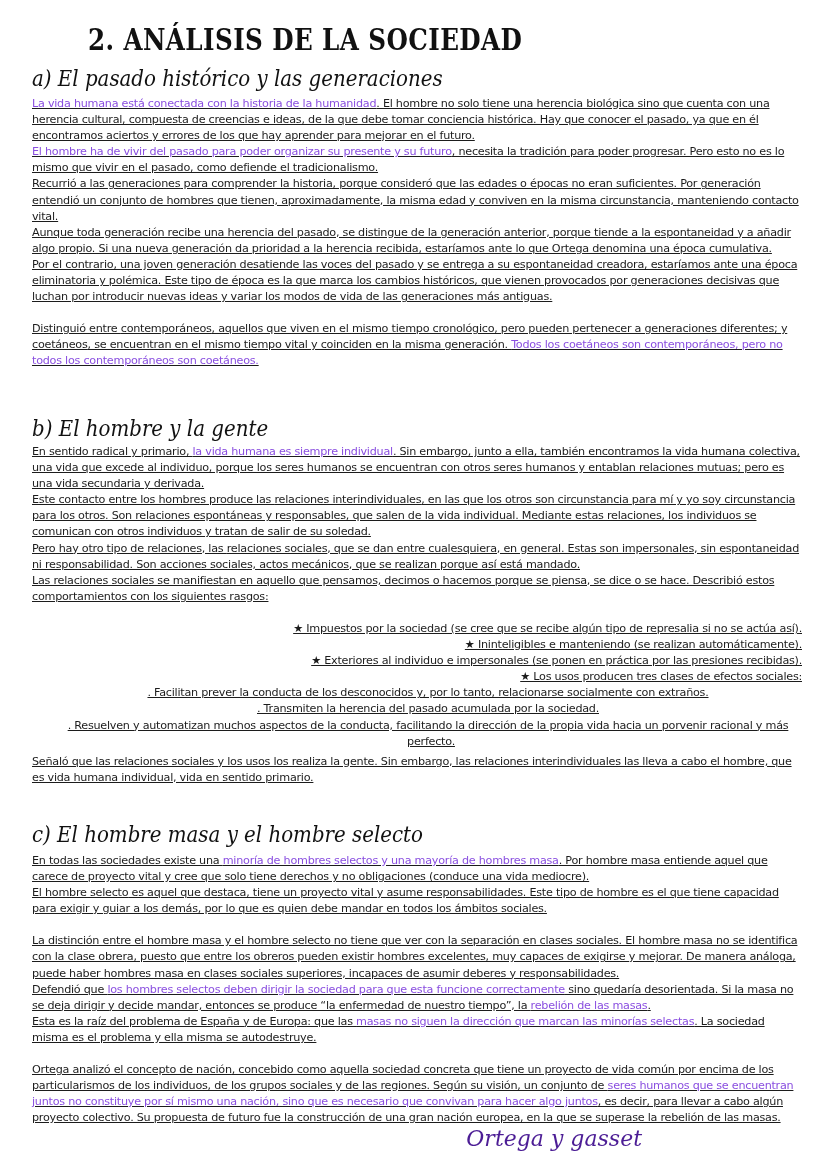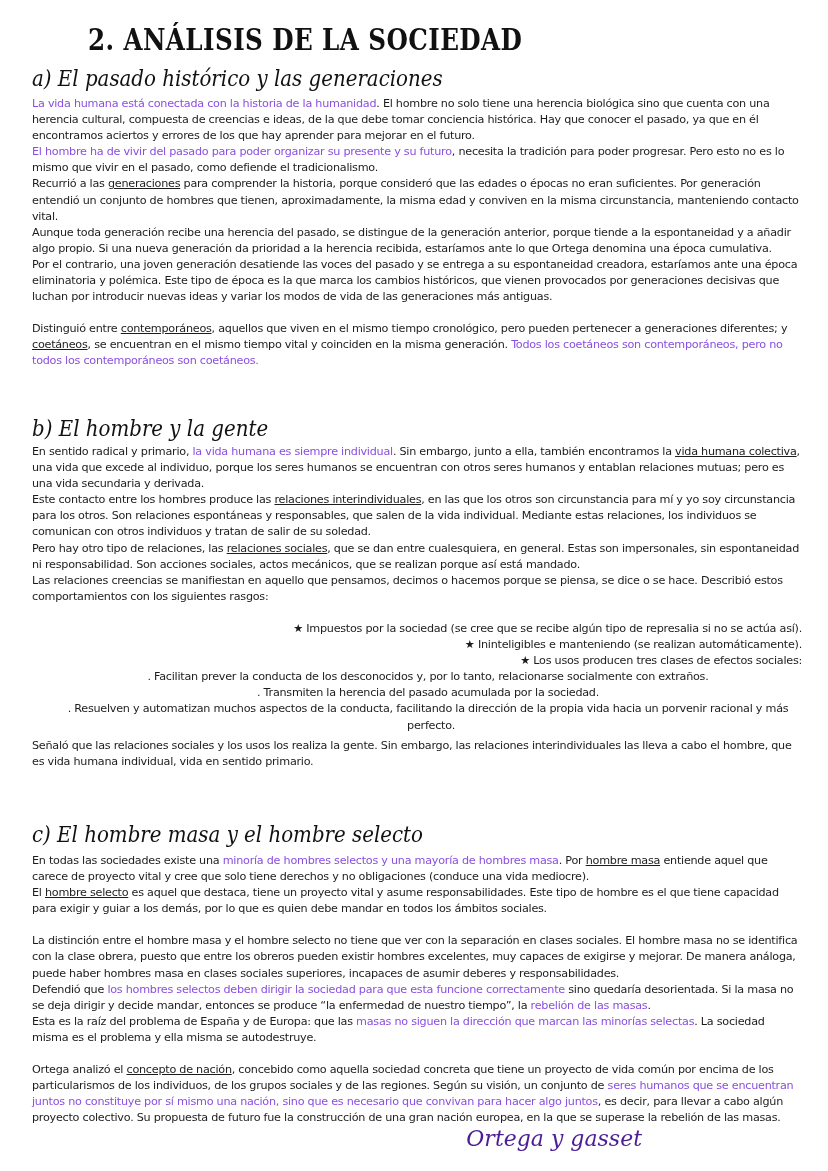--- a/index.html
+++ b/index.html
@@ -4,21 +4,21 @@
 <style>
   html, body { margin: 0; padding: 0; background: #ffffff; }
   body { width: 828px; height: 1171px; position: relative; overflow: hidden;
          font-family: "DejaVu Sans", sans-serif; color: #1c1c1c; }
   .page { position: absolute; left: 0; top: 0; width: 656px; height: 1171px; }
   .title { position: absolute; left: 88px; top: 22px; font-family: "DejaVu Serif", serif;
            font-weight: bold; font-size: 30px; letter-spacing: 0.5px; color: #111; transform: scaleX(0.82); transform-origin: left; }
   .h2 { position: absolute; left: 32px; font-family: "DejaVu Serif", serif; font-style: italic;
         font-size: 22px; color: #111; transform: scaleX(0.9); transform-origin: left; }
   .para { position: absolute; left: 32px; width: 770px; font-size: 11.2px; line-height: 16.1px;
-          letter-spacing: -0.25px; }
+          letter-spacing: -0.25px; text-decoration: underline; }
   .hl { color: #8a4fe0; }
   .ul { text-decoration: underline; }
   .li { display: block; text-align: right; }
   .sub { display: block; padding-left: 28px; text-indent: -6px; text-align: center; }
   .sig { position: absolute; right: 14px; top: 1126px; font-family: "DejaVu Serif", serif;
          font-style: italic; font-size: 22px; color: #4c1d95; }
 </style>
 </head>
 <body>
 
@@ -33,24 +33,25 @@
       <div><span>Aunque toda generación recibe una herencia del pasado, se distingue de la generación anterior, porque tiende a la espontaneidad y a añadir algo propio. Si una nueva generación da prioridad a la herencia recibida, estaríamos ante lo que Ortega denomina una época cumulativa.</span></div>
       <div><span>Por el contrario, una joven generación desatiende las voces del pasado y se entrega a su espontaneidad creadora, estaríamos ante una época eliminatoria y polémica. Este tipo de época es la que marca los cambios históricos, que vienen provocados por generaciones decisivas que luchan por introducir nuevas ideas y variar los modos de vida de las generaciones más antiguas.</span></div>
       <div style="margin-top: 16px;"><span>Distinguió entre </span><span class="ul">contemporáneos</span><span>, aquellos que viven en el mismo tiempo cronológico, pero pueden pertenecer a generaciones diferentes; y </span><span class="ul">coetáneos</span><span>, se encuentran en el mismo tiempo vital y coinciden en la misma generación. </span><span class="hl">Todos los coetáneos son contemporáneos, pero no todos los contemporáneos son coetáneos.</span></div>
     </div>
 
   <div class="h2" style="top:416px">b) El hombre y la gente</div>
   <div class="para" style="top:444px">
       <div><span>En sentido radical y primario, </span><span class="hl">la vida humana es siempre individual</span><span>. Sin embargo, junto a ella, también encontramos la </span><span class="ul">vida humana colectiva</span><span>, una vida que excede al individuo, porque los seres humanos se encuentran con otros seres humanos y entablan relaciones mutuas; pero es una vida secundaria y derivada.</span></div>
       <div><span>Este contacto entre los hombres produce las </span><span class="ul">relaciones interindividuales</span><span>, en las que los otros son circunstancia para mí y yo soy circunstancia para los otros. Son relaciones espontáneas y responsables, que salen de la vida individual. Mediante estas relaciones, los individuos se comunican con otros individuos y tratan de salir de su soledad.</span></div>
       <div><span>Pero hay otro tipo de relaciones, las </span><span class="ul">relaciones sociales</span><span>, que se dan entre cualesquiera, en general. Estas son impersonales, sin espontaneidad ni responsabilidad. Son acciones sociales, actos mecánicos, que se realizan porque así está mandado.</span></div>
-      <div><span>Las relaciones creencias se manifiestan en aquello que pensamos, decimos o hacemos porque se piensa, se dice o se hace. Describió estos comportamientos con los siguientes rasgos:</span></div>
+      <div><span>Las relaciones sociales se manifiestan en aquello que pensamos, decimos o hacemos porque se piensa, se dice o se hace. Describió estos comportamientos con los siguientes rasgos:</span></div>
       <div style="margin-top: 16px;">
         <span class="li">★ Impuestos por la sociedad (se cree que se recibe algún tipo de represalia si no se actúa así).</span>
         <span class="li">★ Ininteligibles e manteniendo (se realizan automáticamente).</span>
+        <span class="li">★ Exteriores al individuo e impersonales (se ponen en práctica por las presiones recibidas).</span>
         <span class="li">★ Los usos producen tres clases de efectos sociales:</span>
         <span class="sub">. Facilitan prever la conducta de los desconocidos y, por lo tanto, relacionarse socialmente con extraños.</span>
         <span class="sub">. Transmiten la herencia del pasado acumulada por la sociedad.</span>
         <span class="sub">. Resuelven y automatizan muchos aspectos de la conducta, facilitando la dirección de la propia vida hacia un porvenir racional y más perfecto.</span>
       </div>
       <div style="margin-top: 4px;">Señaló que las relaciones sociales y los usos los realiza la gente. Sin embargo, las relaciones interindividuales las lleva a cabo el hombre, que es vida humana individual, vida en sentido primario.</div>
     </div>
 
   <div class="h2" style="top:822px">c) El hombre masa y el hombre selecto</div>
   <div class="para" style="top:853px">

